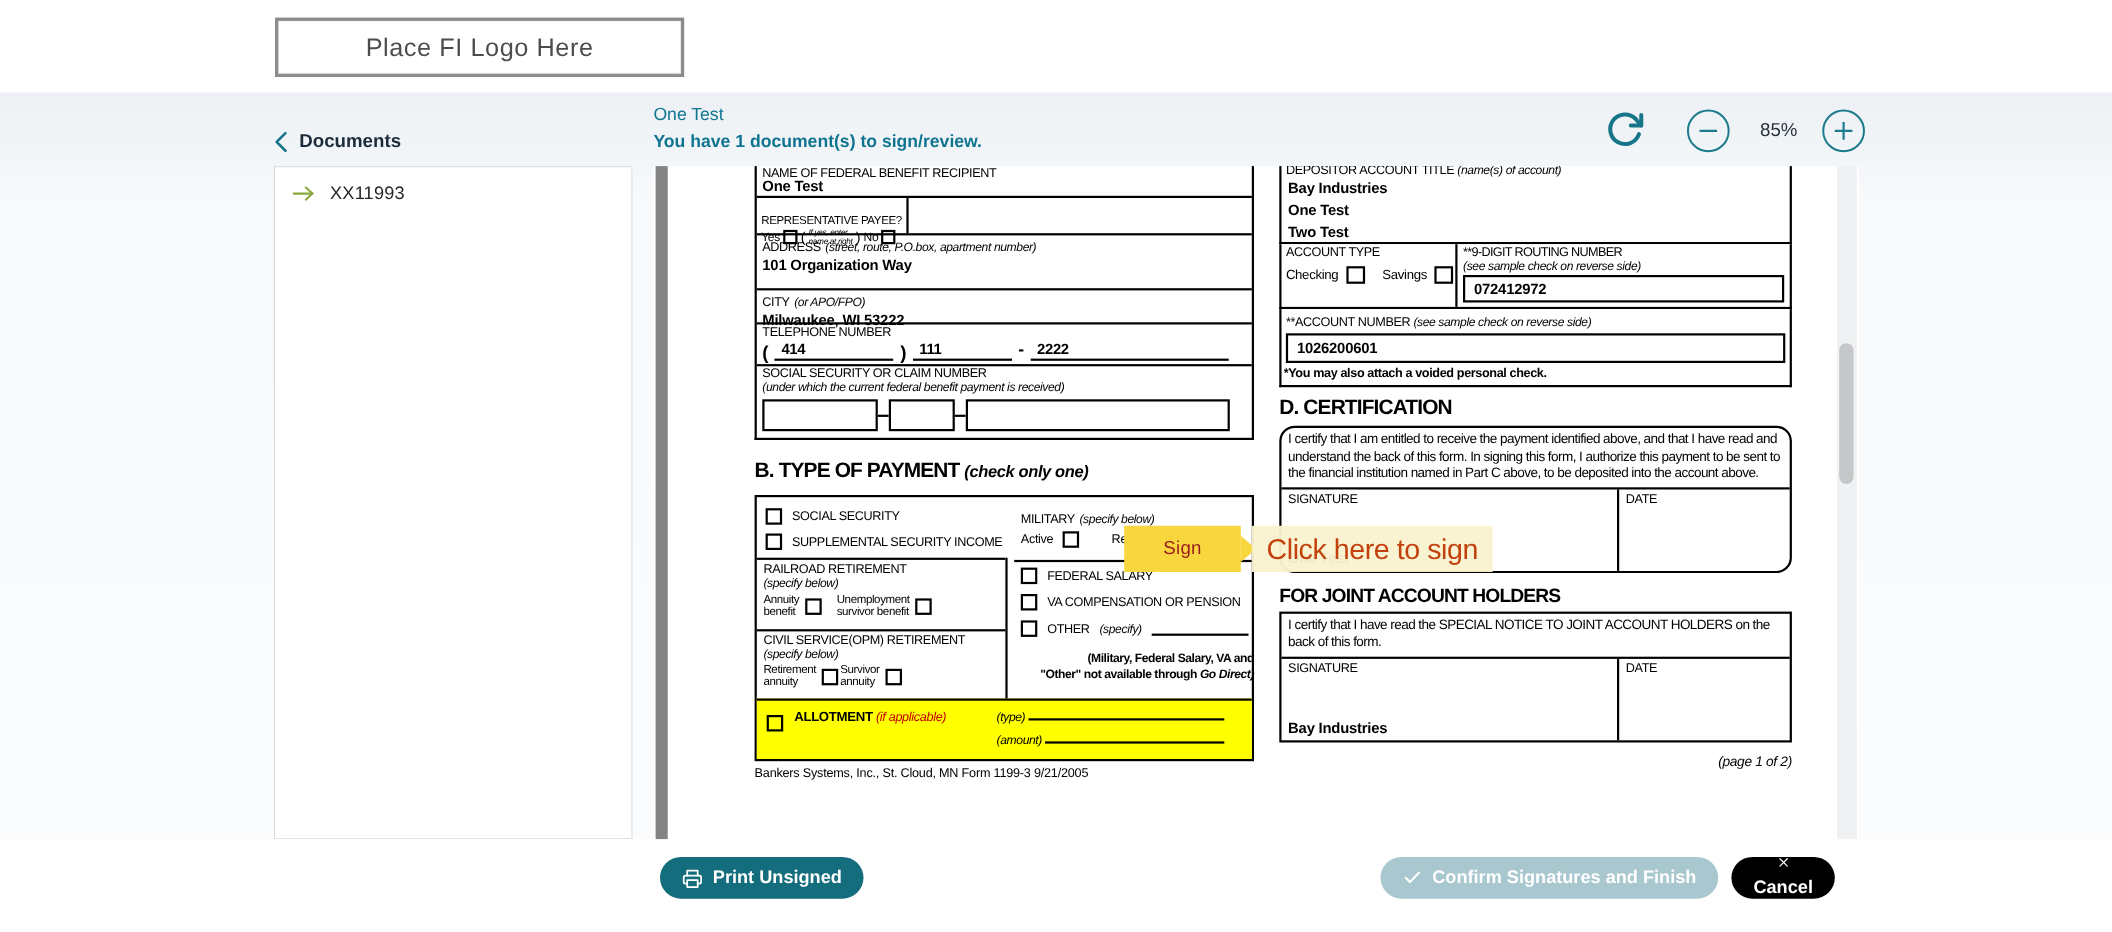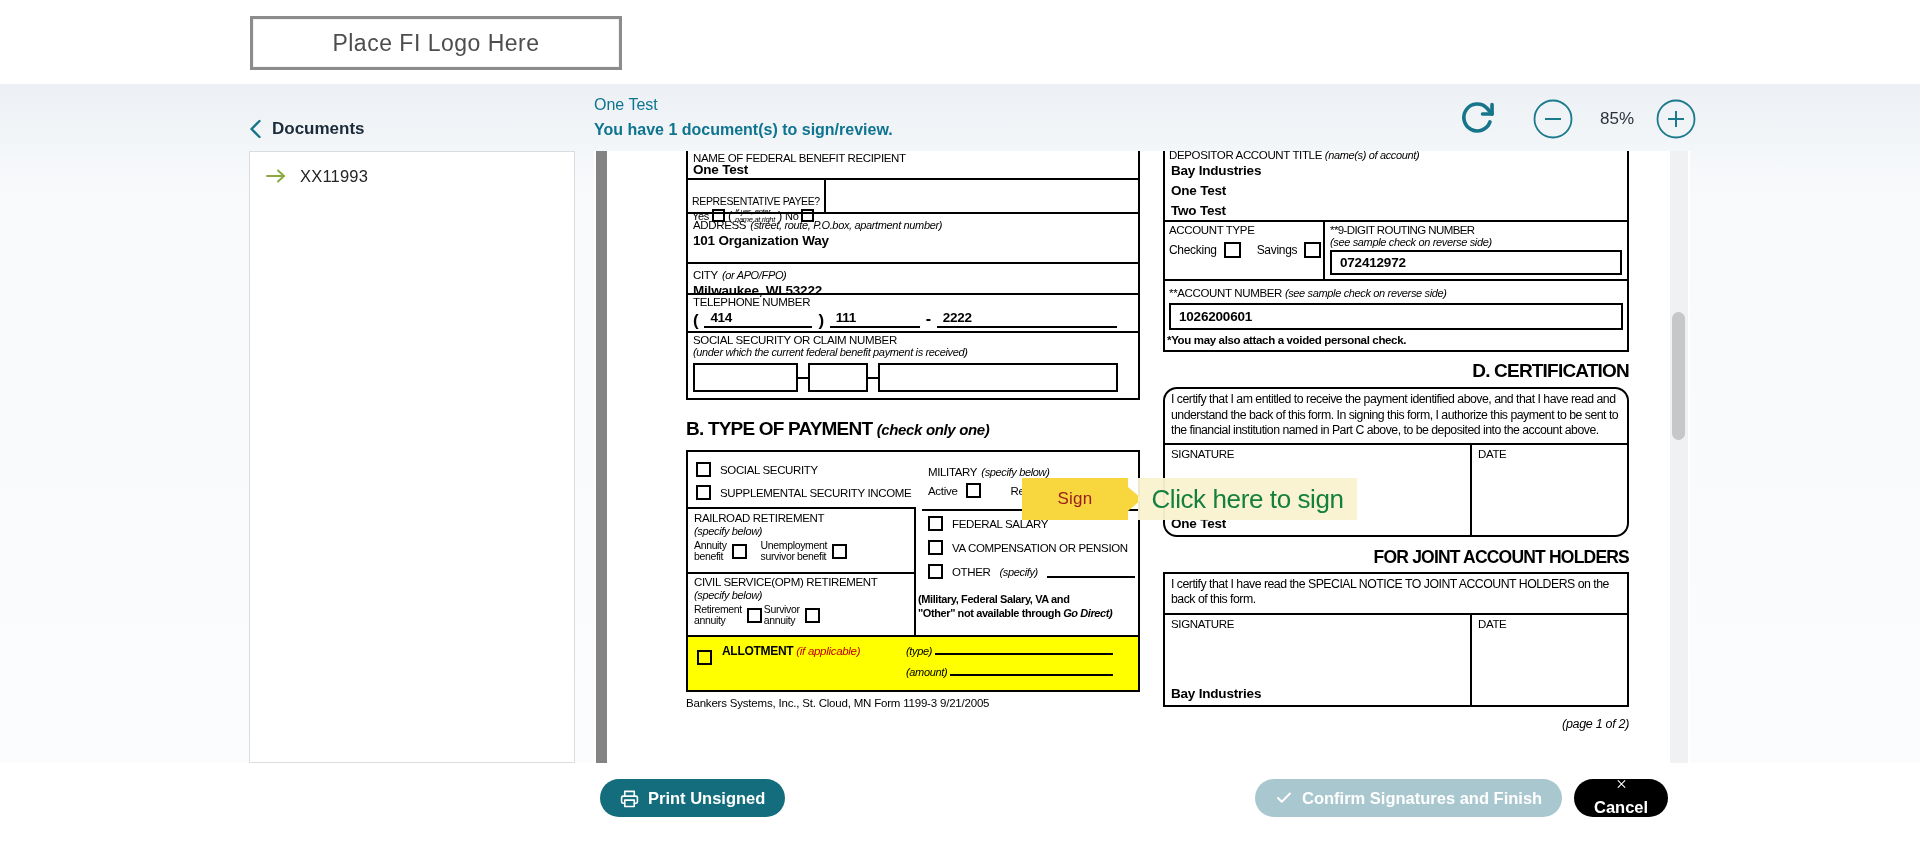--- a/index.html
+++ b/index.html
@@ -39,21 +39,21 @@
   
   .fm { color:#000; letter-spacing:-0.3px; }
   .flbl { font-size:11.5px; letter-spacing:-0.35px; }
   .fnote { font-style:italic; font-size:11px; letter-spacing:-0.35px; }
   .fval { font-weight:bold; font-size:13.5px; letter-spacing:-0.2px; }
   .cb { display:inline-block; width:15px; height:15px; border:2px solid #000; vertical-align:middle; flex:none; }
   .clip { height:10px; overflow:hidden; position:relative; }
   .clip .inner { position:absolute; bottom:-2px; left:0; white-space:nowrap; }
   .hline { position:absolute; height:2px; background:#000; }
   .vline { position:absolute; width:2px; background:#000; }
-  .sec-title { font-weight:bold; font-size:19px; letter-spacing:-0.8px;text-align:right; }
+  .sec-title { font-weight:bold; font-size:19px; letter-spacing:-0.8px; }
   .sec-title .fnote { font-size:15px; font-weight:bold; }
 
   
   #lcol { left:92px; top:0; width:454px; border:2px solid #000; border-top:none; background:#fff; }
   .lrow { border-top:2px solid #000; padding:1px 4px 0 5px; position:relative; }
   .lrow:first-child { border-top:none; }
   #row-recipient { height:27px; }
   #row-reppayee { height:34px; padding:0; display:flex; }
   #rp-left { width:138px; border-right:2px solid #000; padding:15px 2px 0 4px; }
   #rp-right { flex:1; padding:1px 2px 0 5px; }
@@ -88,34 +88,34 @@
   #r1 { border-top:none; height:71px; padding:0 4px; }
   #r1 .fval { line-height:20px; padding-left:2px; }
   #r2 { border-top:none; height:59px; display:flex; }
   #r2-left { width:160px; border-right:2px solid #000; padding:2px 4px; }
   #r2-right { flex:1; padding:2px 5px 0 5px; }
   .inbox { border:2px solid #000; margin-top:2px; height:25px; display:flex; align-items:center; padding-left:8px; background:#fff; }
   #r3 { border-top:none; height:71px; padding:2px 4px 0 4px; }
   #d-title { margin-top:8px; }
   #cert-box { margin-top:5px;border-radius:14px; }
   .cert-text { padding:3px 7px 4px 6px; font-size:12.3px; line-height:15.6px; letter-spacing:-0.5px; }
-  .sig-row { border-top:2px solid #000; height:92px; display:flex; }
+  .sig-row { border-top:2px solid #000; height:76px; display:flex; }
   .sig-cell { flex:1; padding:3px 6px 4px 6px; display:flex; flex-direction:column; }
   .sig-cell .fval { margin-top:auto; }
   .date-cell { width:157px; border-left:2px solid #000; padding:3px 6px; }
   #joint-title { margin-top:10px; font-size:17.5px; }
   #joint-box { margin-top:4px; }
   #page-note { margin-top:10px; text-align:right; font-style:italic; font-size:12.5px; letter-spacing:-0.3px; }
 
   
   #sign-tag { left:428px; top:327px; width:106px; height:42px; background:#f8d73e; display:flex; align-items:center; justify-content:center; cursor:pointer; z-index:5; }
   #sign-tag .lbl { color:#9b1c1c; font-size:17px; letter-spacing:0.2px; }
   #sign-arrow { position:absolute; right:-14px; top:50%; margin-top:-12px; width:0; height:0; border-top:12px solid transparent; border-bottom:12px solid transparent; border-left:14px solid #f8d73e; }
   #sign-cta { left:544px; top:327px; width:219px; height:42px; background:rgba(250,243,207,0.96); display:flex; align-items:center; justify-content:center; cursor:pointer; z-index:5; }
-  #sign-cta .lbl { color:#15803d; font-size:26px; letter-spacing:-0.4px; white-space:nowrap; }
+  #sign-cta .lbl { color:#c2410c; font-size:26px; letter-spacing:-0.4px; white-space:nowrap; }
 
   
   #footer { left:0; top:763px; width:1920px; height:84px; background:#fff; }
   .pill { position:absolute; top:16px; height:38px; border:none; border-radius:19px; display:flex; align-items:center; gap:9px; padding:0 20px; color:#fff; font-size:16.5px; font-weight:600; font-family:inherit; cursor:pointer; }
   #print-btn { left:600px; background:#146d7c; }
   #confirm-btn { left:1255px; background:#a9c7ce; cursor:default; }
   #cancel-btn { left:1574px; background:#000000;flex-direction:column; }
 </style>
 </head>
 <body>
@@ -287,21 +287,21 @@
       <div class="cbrow" style="left:240px; top:88px;">
           <span class="cb"></span>
           <span>VA COMPENSATION OR PENSION</span>
         </div>
       <div class="cbrow" style="left:240px; top:112px;">
           <span class="cb"></span>
           <span>OTHER</span>
           <span class="fnote">(specify)</span>
           <span class="uline" style="width:88px;"></span>
         </div>
-      <div class="abs" style="left:230px; top:140px; width:222px; text-align:left; font-size:11px; font-weight:bold; line-height:14px; letter-spacing:-0.4px;">
+      <div class="abs" style="left:230px; top:140px; width:222px; text-align:right; font-size:11px; font-weight:bold; line-height:14px; letter-spacing:-0.4px;">
         <span>(Military, Federal Salary, VA and</span><br>
         <span>"Other" not available through </span><span style="font-style:italic;">Go Direct)</span>
       </div>
 
       <div id="yellow-row">
         <span class="cb" style="position:absolute; left:9px; top:13px;"></span>
         <div class="abs" style="left:34px; top:7px; width:140px; font-size:12px; line-height:14px;">
           <span style="font-weight:bold; letter-spacing:-0.3px;">ALLOTMENT </span><span class="red-italic" style="font-size:11.5px;">(if applicable)</span>
         </div>
         <div class="abs" style="left:218px; top:6px; font-size:11.5px;"><span class="fnote">(type)</span> <span class="uline" style="width:178px;"></span></div>

